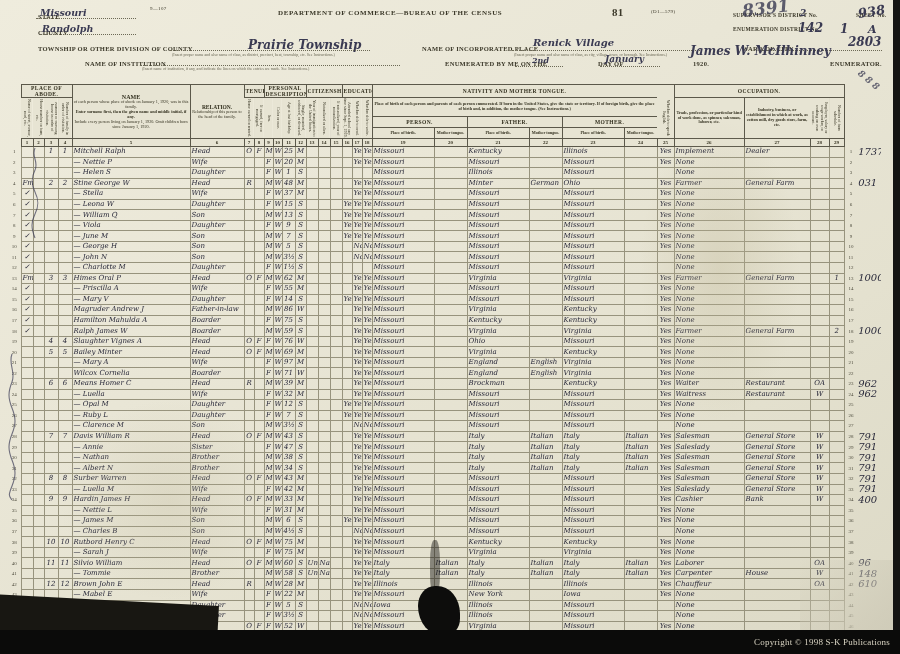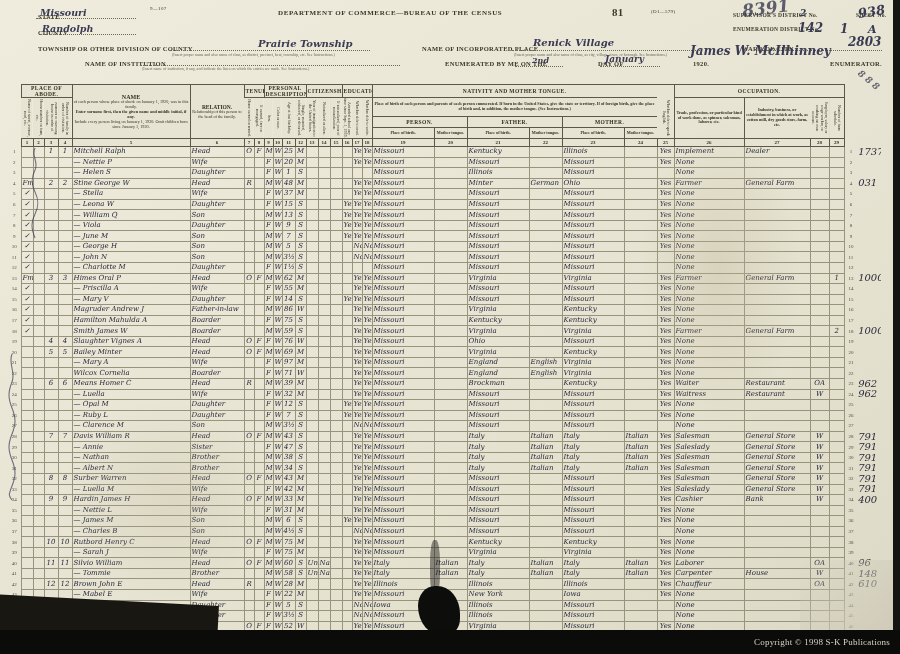--- a/index.html
+++ b/index.html
@@ -63,21 +63,21 @@
     <span class="scrawl" style="left:800px;top:8px;font-size:9px;">2</span>
     <span class="scrawl" style="left:742px;top:-2px;font-size:17px;transform:rotate(-7deg);opacity:.8;">8391</span>
     <div class="printed lbl" style="left:703px;top:26px;font-size:5.5px;">ENUMERATION DISTRICT No.</div>
     <span class="scrawl" style="left:798px;top:21px;font-size:12px;">142</span>
     <div class="printed lbl" style="left:826px;top:12px;font-size:5.5px;">SHEET No.</div>
     <span class="scrawl" style="left:858px;top:4px;font-size:13px;transform:rotate(-9deg);">938</span>
     <span class="scrawl" style="left:840px;top:22px;font-size:12px;">1</span>
     <span class="scrawl" style="left:868px;top:23px;font-size:11px;">A</span>
 
     <div class="printed lbl" style="left:8px;top:45px;">TOWNSHIP OR OTHER DIVISION OF COUNTY</div>
-    <span class="scrawl" style="left:258px;top:38px;font-size:10px;">Prairie Township</span>
+    <span class="scrawl" style="left:248px;top:38px;font-size:12px;">Prairie Township</span>
     <span class="dots" style="position:absolute;left:170px;top:42px;width:200px;"></span>
     <div class="printed tiny" style="left:172px;top:52px;width:200px;">(Insert proper name and also name of class, as district, precinct, beat, township, etc.  See Instructions.)</div>
     <div class="printed lbl" style="left:392px;top:45px;">NAME OF INCORPORATED PLACE</div>
     <span class="scrawl" style="left:533px;top:37px;font-size:10px;">Renick Village</span>
     <span class="dots" style="position:absolute;left:512px;top:42px;width:190px;"></span>
     <div class="printed tiny" style="left:514px;top:52px;width:190px;">(Insert proper name and also name of class, as city, village, town, or borough.  See Instructions.)</div>
     <div class="printed lbl" style="left:712px;top:45px;">WARD OF CITY</div>
     <span class="dots" style="position:absolute;left:762px;top:42px;width:120px;"></span>
     <span class="scrawl" style="left:848px;top:35px;font-size:12px;">2803</span>
 
@@ -839,21 +839,21 @@
             <td class="hwc c"></td>
             <td class="gut">17</td>
             <td class="marg hw"></td>
           </tr>
           <tr>
             <td class="gut">18</td>
             <td class="hwc c">✓</td>
             <td class="hwc c"></td>
             <td class="hwc c"></td>
             <td class="hwc c"></td>
-            <td class="hwc">Smith James W</td>
+            <td class="hwc">Ralph James W</td>
             <td class="hwc">Boarder</td>
             <td class="hwc c"></td>
             <td class="hwc c"></td>
             <td class="hwc c">M</td>
             <td class="hwc c">W</td>
             <td class="hwc c">59</td>
             <td class="hwc c">S</td>
             <td class="hwc c"></td>
             <td class="hwc c"></td>
             <td class="hwc c"></td>

